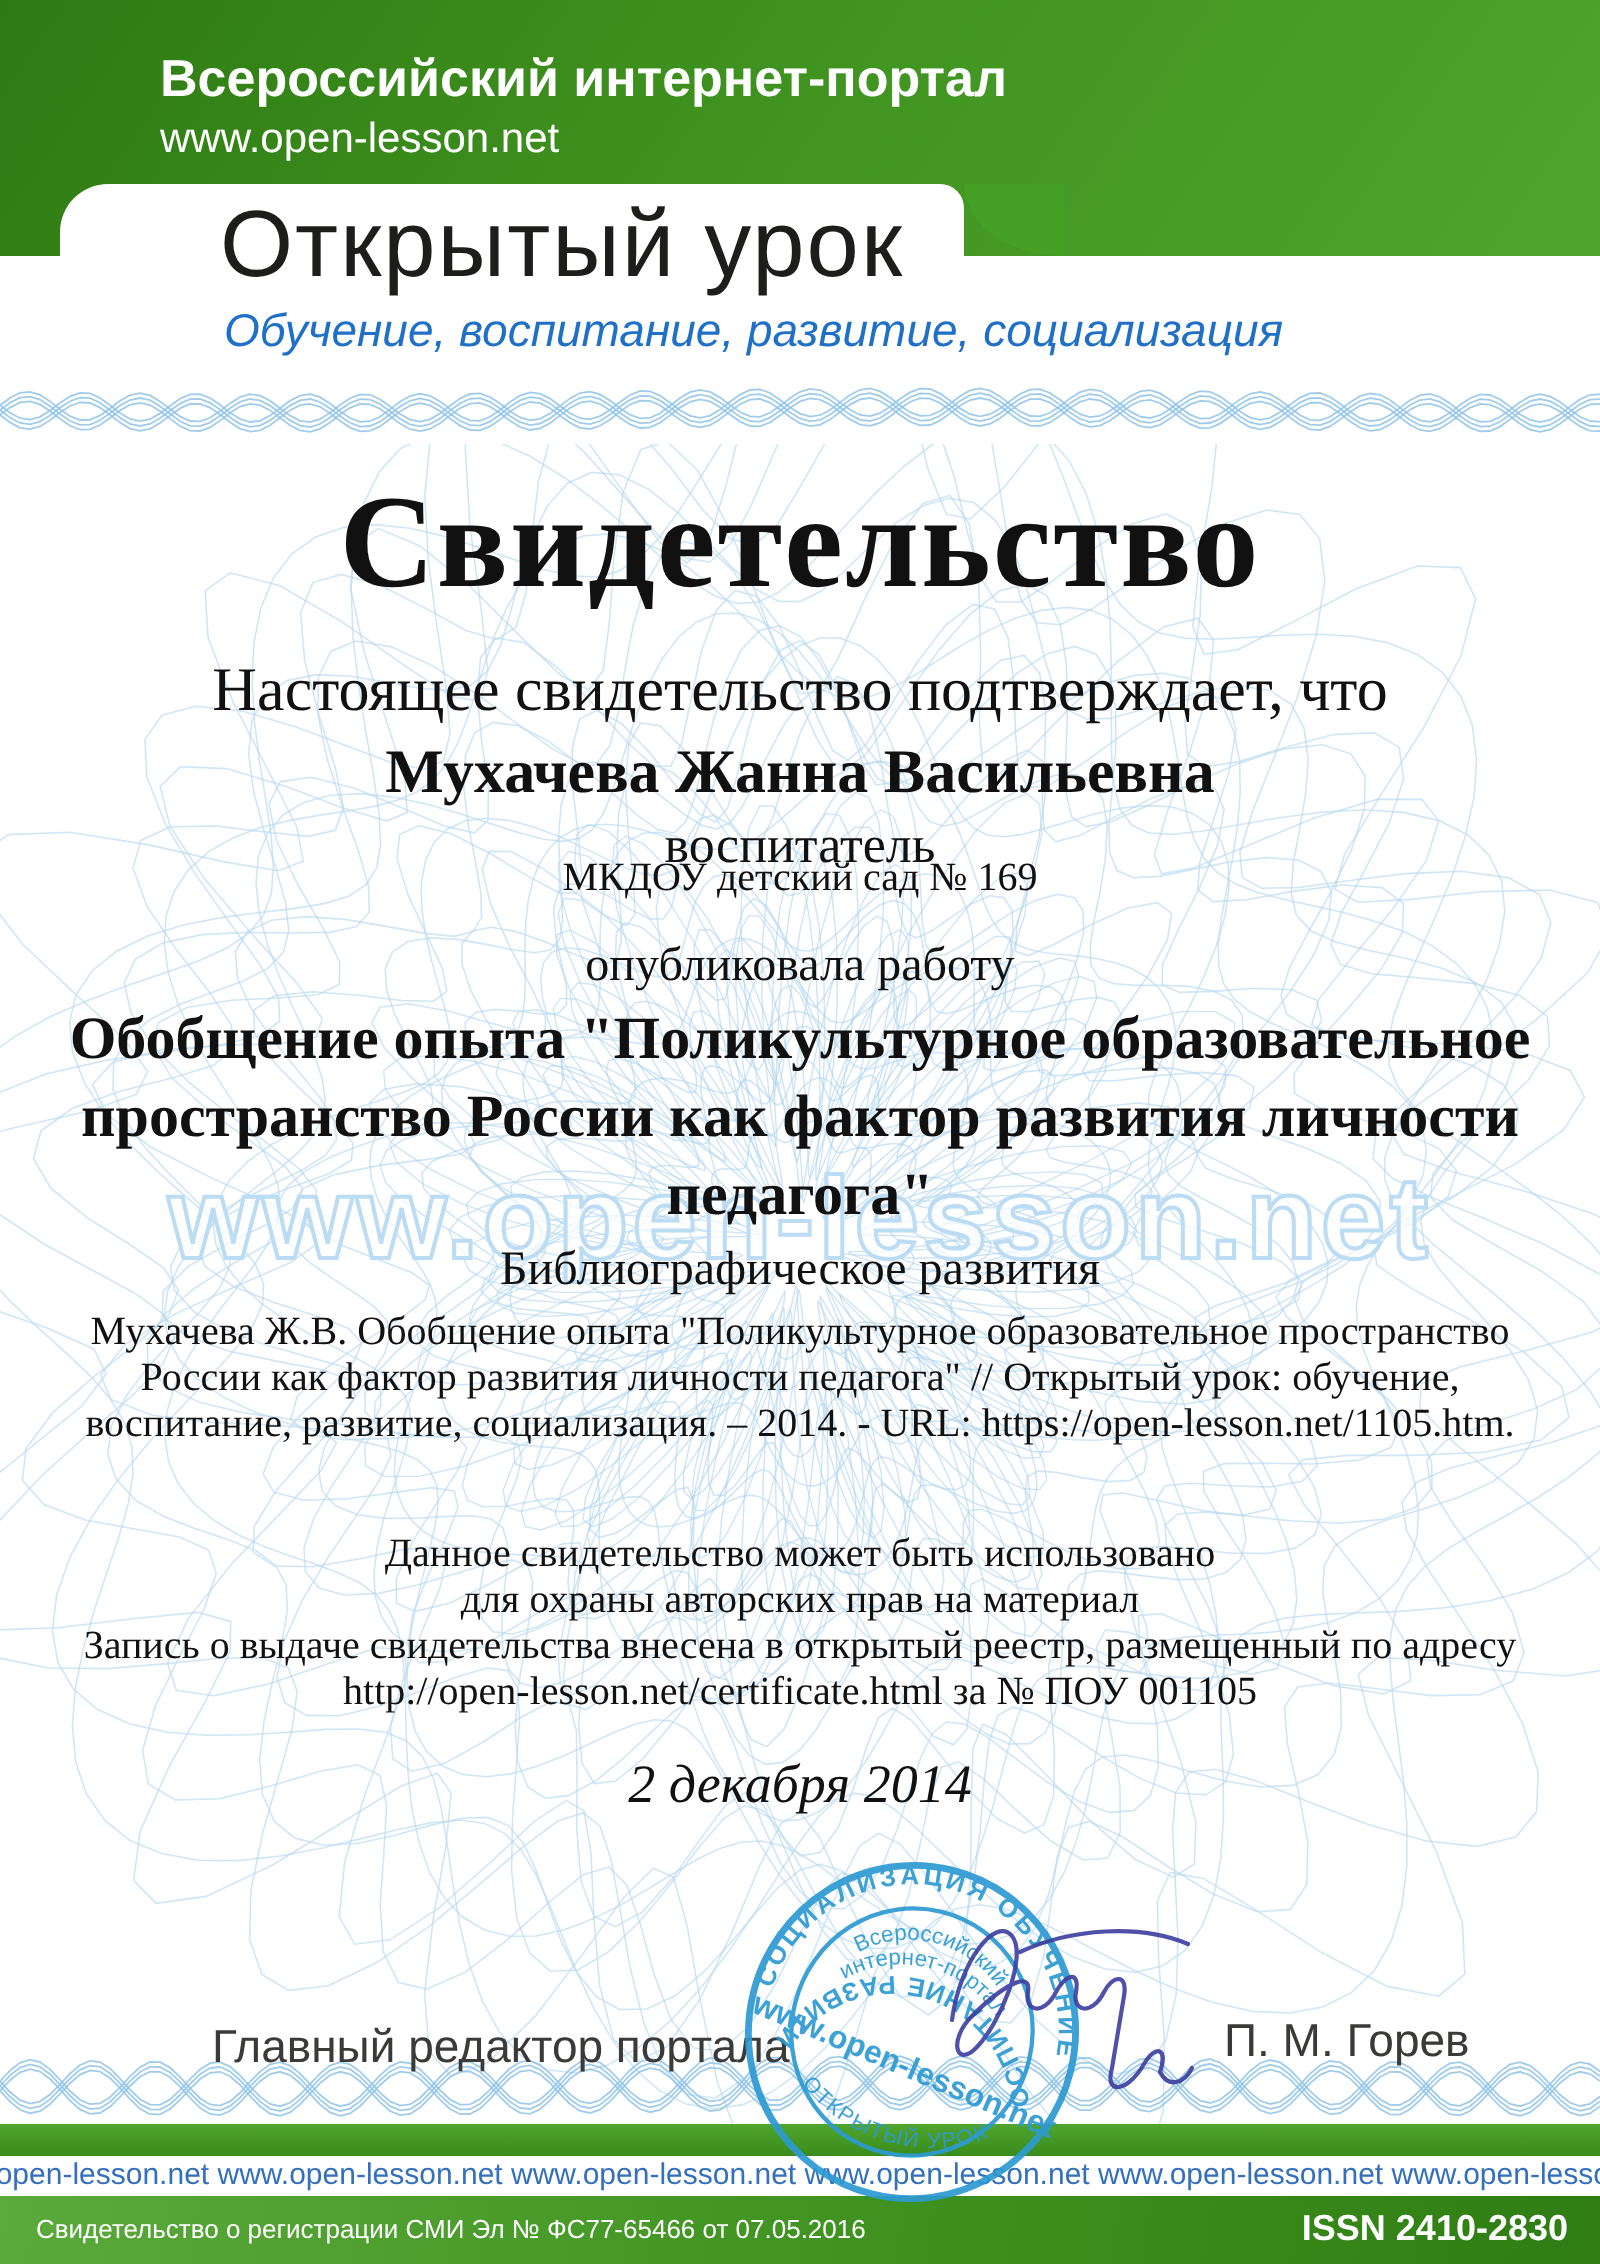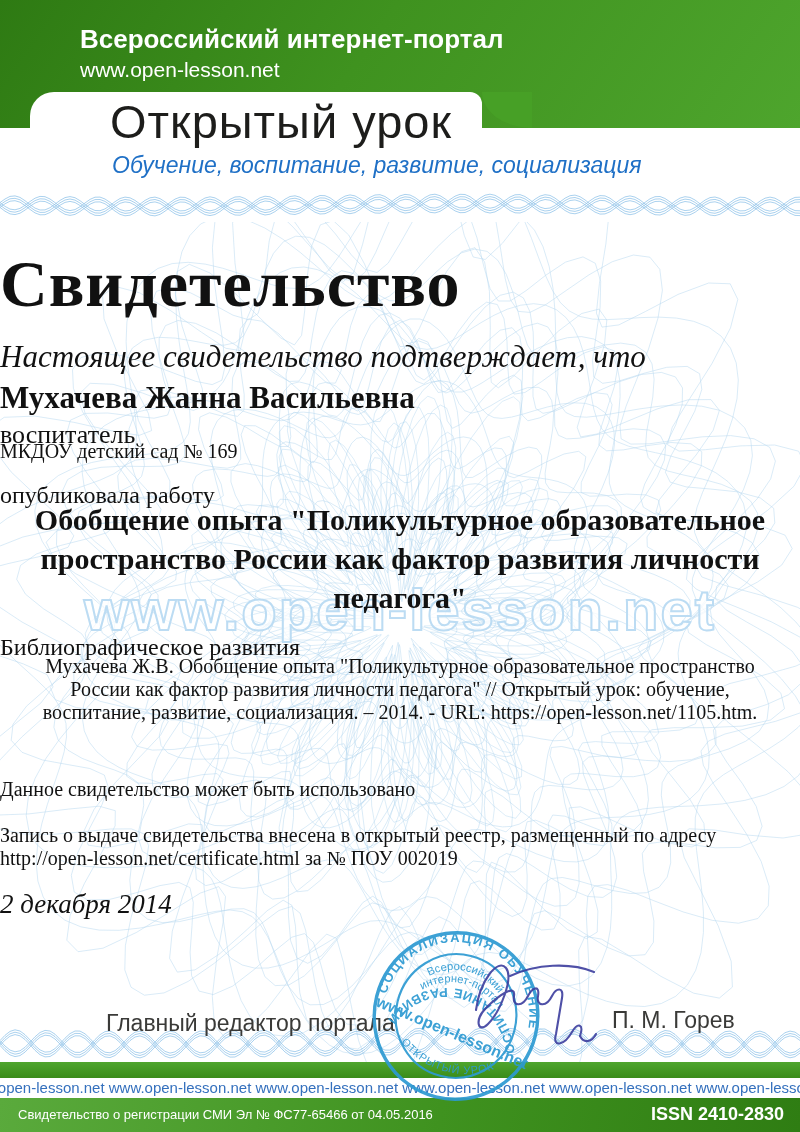--- a/index.html
+++ b/index.html
@@ -42,23 +42,23 @@
   .band-top { position:absolute; left:0; top:192px; }
   .band-bottom { position:absolute; left:0; top:1024px; }
   .rosette { position:absolute; left:0; top:222px; }
   .watermark {
     position:absolute; left:0; top:576px; width:100%; text-align:center;
     font-family:"Liberation Sans", sans-serif; font-weight:bold; font-size:58px;
     letter-spacing:2px; color:rgba(255,255,255,0.72);
     -webkit-text-stroke:2px #bcdcf3; text-stroke:2px #bcdcf3;
   }
   
-  .cline { position:absolute; left:0; width:100%; text-align:left;margin-top:12px; }
+  .cline { position:absolute; left:0; width:100%; text-align:center; }
   .cert-title   { top:234px; font-size:66px; font-weight:bold; letter-spacing:1px; }
-  .confirm-line { top:327px; font-size:31px;font-style:italic; }
+  .confirm-line { top:327px; font-size:31px; }
   .recipient    { top:368px; font-size:31px; font-weight:bold; }
   .role         { top:408px; font-size:26px; }
   .org          { top:428px; font-size:20px; }
   .action-line  { top:470px; font-size:24px; }
   .work-title   {
     position:absolute; top:500px; left:50%; transform:translateX(-50%);
     width:766px; text-align:center; font-size:30px; font-weight:bold; line-height:39px;
   }
   .biblio-label { top:622px; font-size:24px; }
   .citation     {
@@ -188,22 +188,23 @@
   <div class="cline cert-title z-text">Свидетельство</div>
   <div class="cline confirm-line z-text">Настоящее свидетельство подтверждает, что</div>
   <div class="cline recipient z-text">Мухачева Жанна Васильевна</div>
   <div class="cline role z-text">воспитатель</div>
   <div class="cline org z-text">МКДОУ детский сад № 169</div>
   <div class="cline action-line z-text">опубликовала работу</div>
   <div class="work-title z-text">Обобщение опыта "Поликультурное образовательное пространство России как фактор развития личности педагога"</div>
   <div class="cline biblio-label z-text">Библиографическое развития</div>
   <div class="citation z-text">Мухачева Ж.В. Обобщение опыта "Поликультурное образовательное пространство России как фактор развития личности педагога" // Открытый урок: обучение, воспитание, развитие, социализация. – 2014. - URL: https://open-lesson.net/1105.htm.</div>
   <div class="cline note-1 z-text">Данное свидетельство может быть использовано</div>
+  <div class="cline note-2 z-text">для охраны авторских прав на материал</div>
   <div class="cline note-3 z-text">Запись о выдаче свидетельства внесена в открытый реестр, размещенный по адресу</div>
-  <div class="cline note-4 z-text">http://open-lesson.net/certificate.html за № ПОУ 002019</div>
+  <div class="cline note-4 z-text">http://open-lesson.net/certificate.html за № ПОУ 001105</div>
   <div class="cline issue-date z-text">2 декабря 2014</div>
 
   <div class="editor-label z-text">Главный редактор портала</div>
   <div class="editor-name z-text">П. М. Горев</div>
 
   <svg class="signature" width="150" height="110" viewBox="0 0 150 110">
     <g fill="none" stroke="#3c3e9e" stroke-width="2.1" stroke-linecap="round" opacity="0.9">
       <path d="M10,64 C14,34 32,12 40,22 C48,32 34,66 22,78 C12,88 8,74 20,62 C34,48 50,38 48,50 C46,60 56,62 62,50 C66,42 74,38 72,50 C70,60 80,62 86,50 C90,42 98,40 96,52 L90,88 C86,102 98,100 106,86 C112,76 118,78 114,90"></path>
       <path d="M44,30 C70,18 104,16 128,26"></path>
       <path d="M114,90 C118,98 126,96 130,88"></path>
@@ -236,17 +237,17 @@
     <text font-size="12.5" letter-spacing="1">
       <textPath href="#stArc3" startOffset="50%" text-anchor="middle">ОТКРЫТЫЙ УРОК</textPath>
     </text>
   </svg>
 
   <div class="stripe1"></div>
   <div class="url-band">
     <span>www.open-lesson.net www.open-lesson.net www.open-lesson.net www.open-lesson.net www.open-lesson.net www.open-lesson.net www.open-lesson.net www.open-lesson.net www.open-lesson.net</span>
   </div>
   <div class="bottom-bar">
-    <div class="registration">Свидетельство о регистрации СМИ Эл № ФС77-65466 от 04.05.2016</div>
+    <div class="registration">Свидетельство о регистрации СМИ Эл № ФС77-65466 от 07.05.2016</div>
     <div class="issn">ISSN 2410-2830</div>
   </div>
 
 </div>
 
 </body></html>

